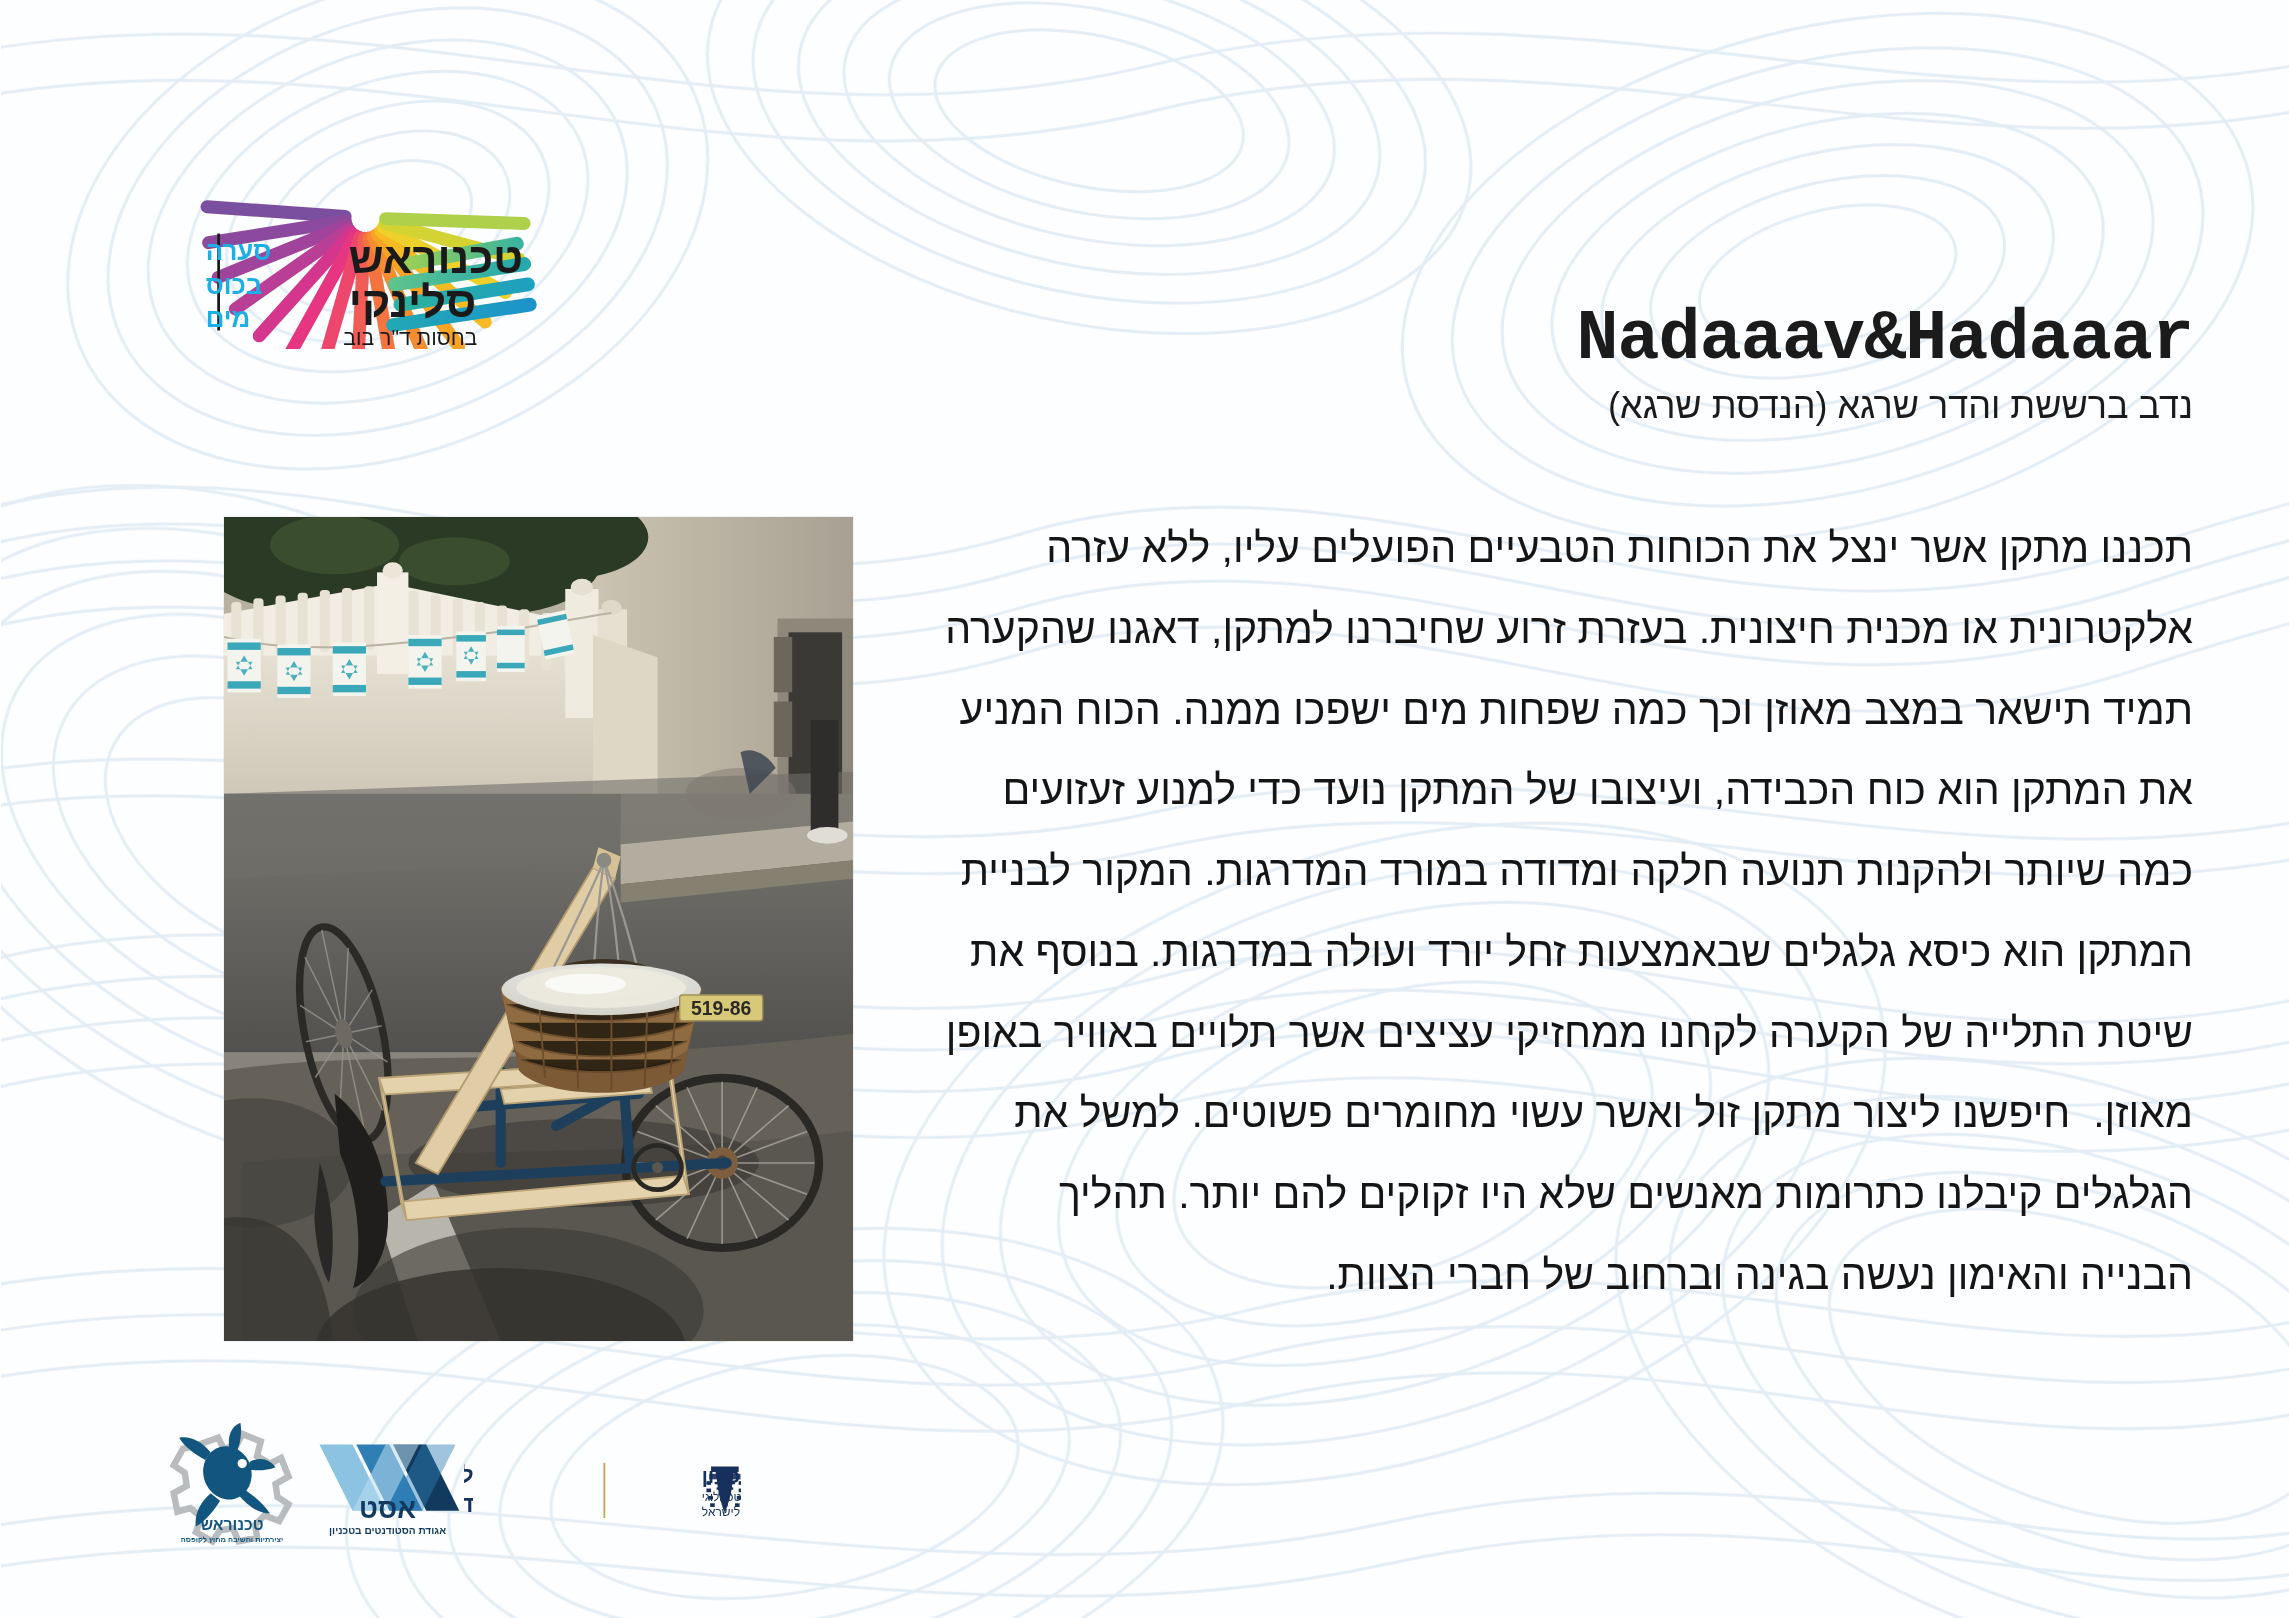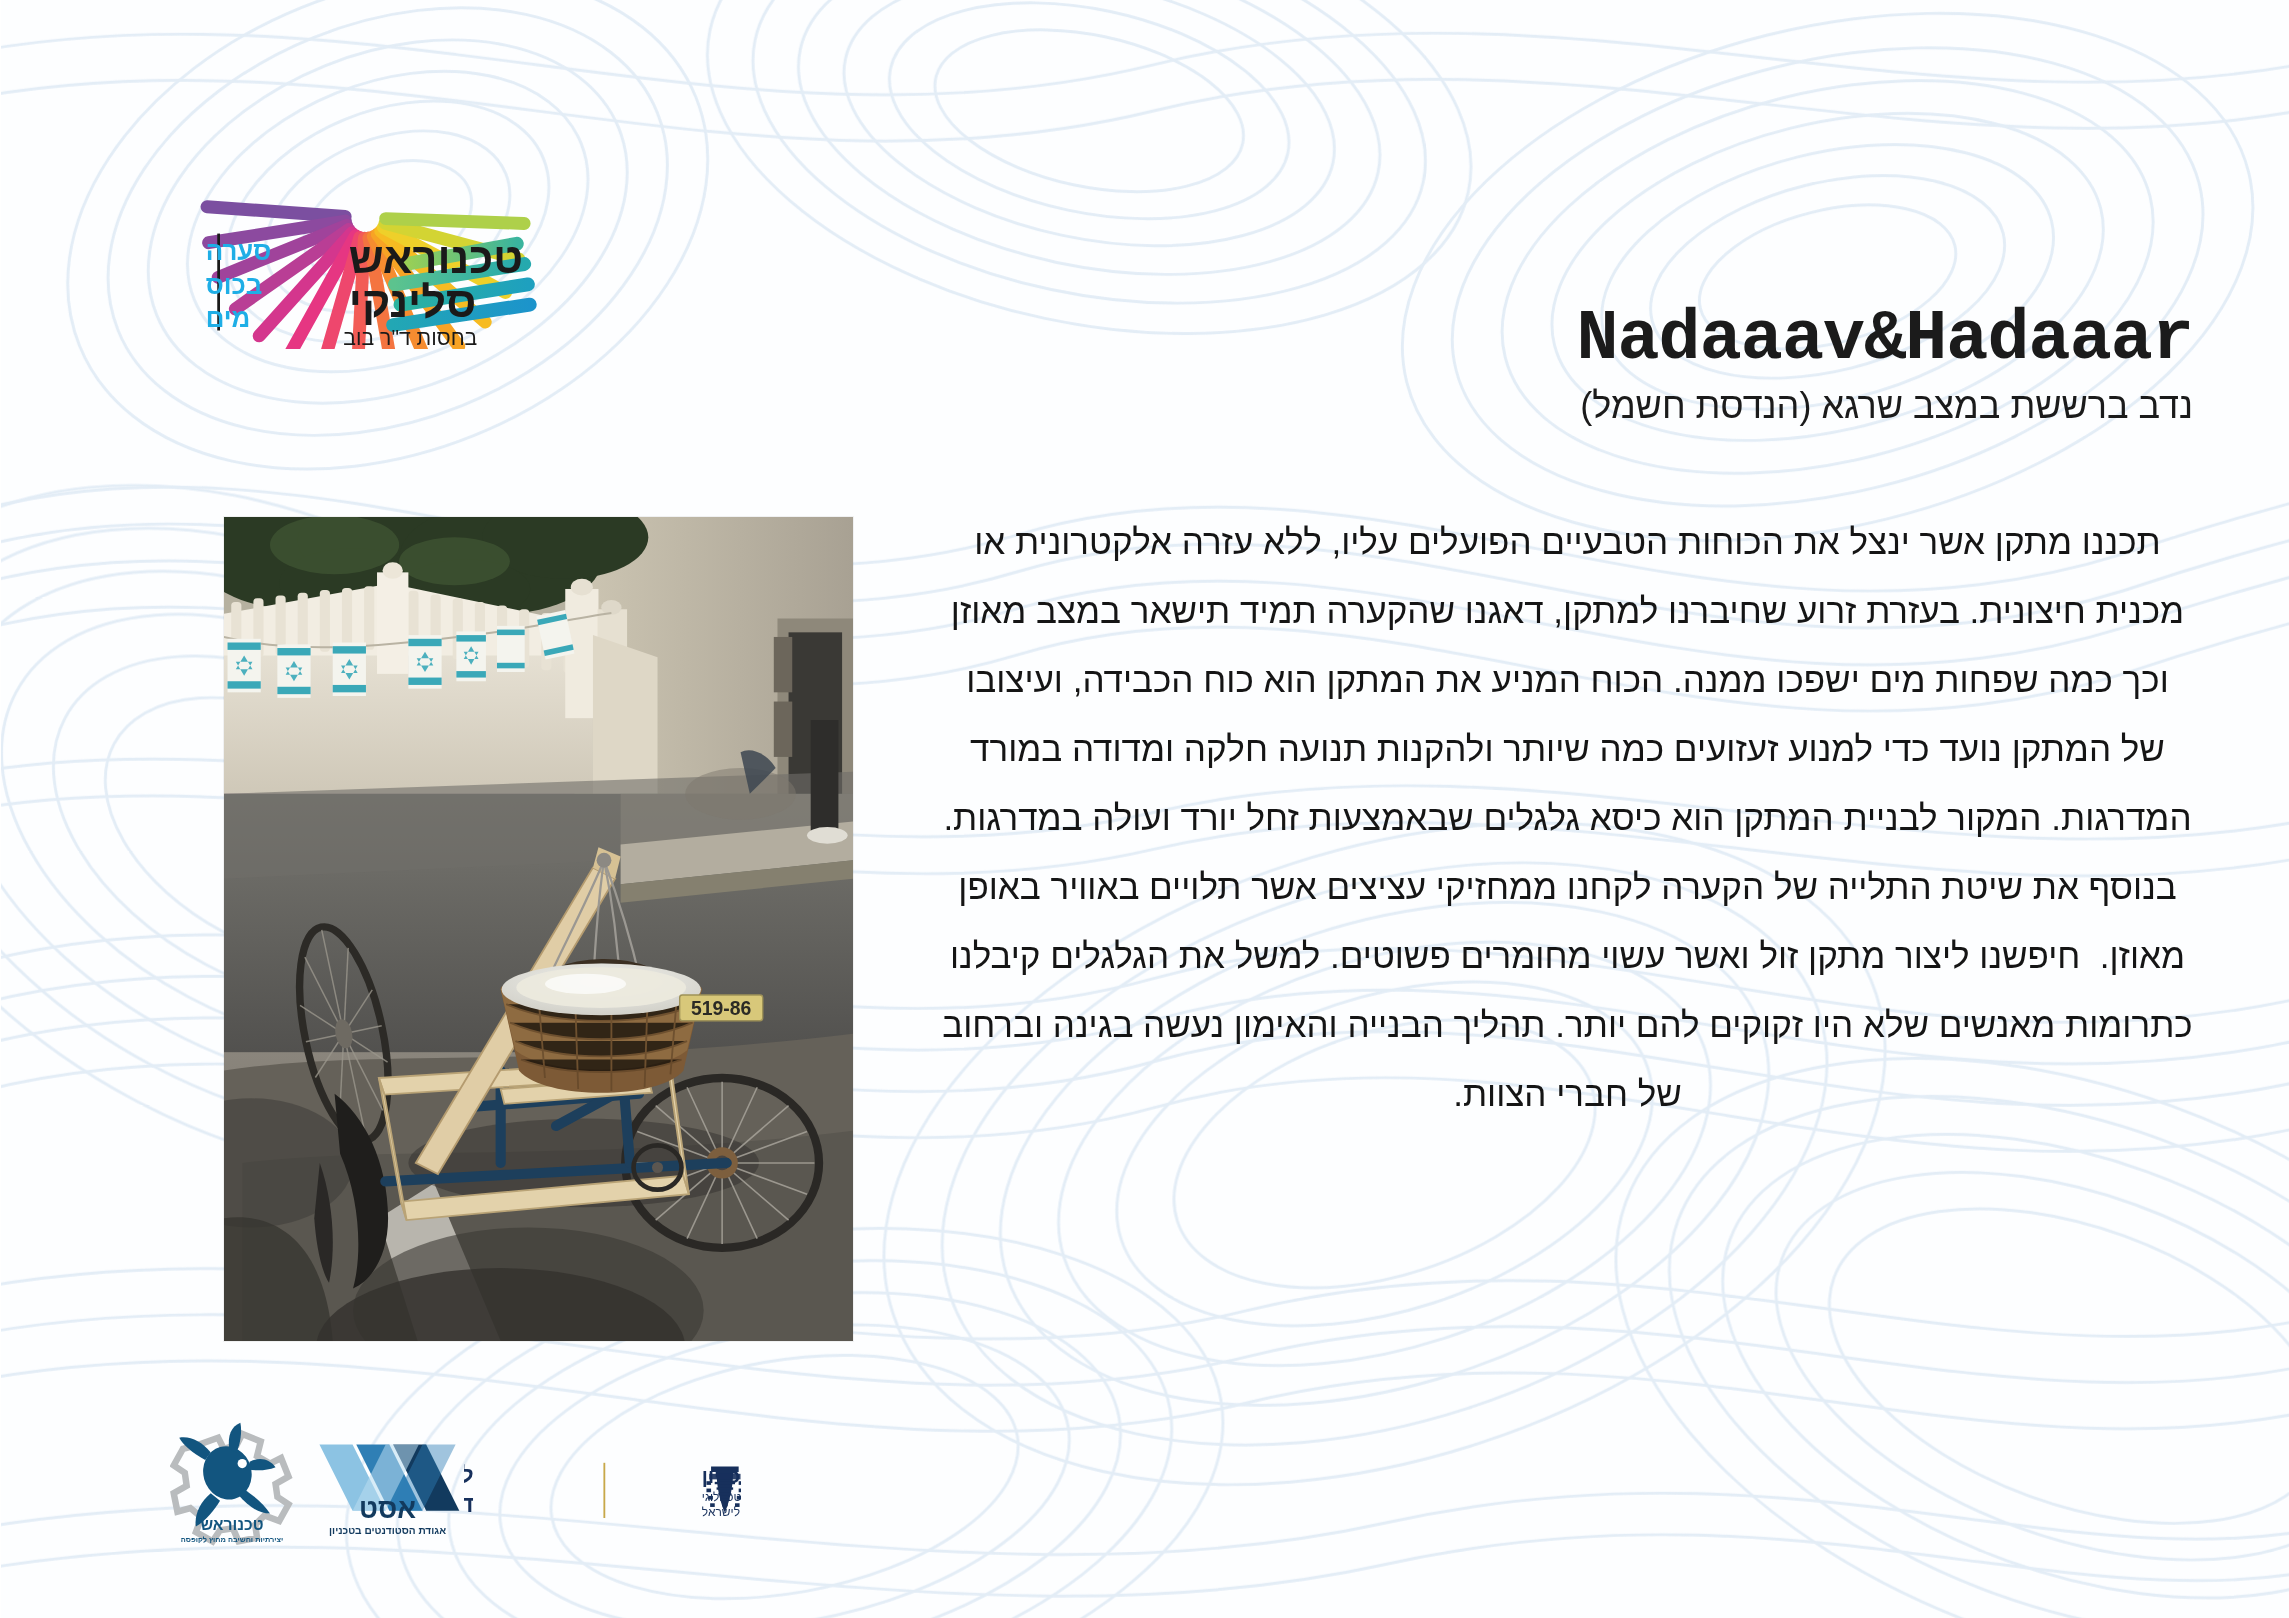--- a/index.html
+++ b/index.html
@@ -42,22 +42,22 @@
   }
   #sub-title{
     margin-top:11px;
     font-size:36px;color:#1b1b1b;line-height:1.1;
     direction:rtl;text-align:right;font-weight:400;
   }
 
   
   #body-text{
     position:absolute;right:97px;top:508px;width:1251px;
-    direction:rtl;text-align:center;
-    font-size:35px;line-height:1.97;color:#151515;
+    direction:rtl;text-align:right;
+    font-size:41px;line-height:1.97;color:#151515;
     font-weight:400;
     white-space:pre-wrap;
   }
 
   
   #project-photo{
     position:absolute;left:224px;top:517px;width:629px;height:824px;
     overflow:hidden;background:#a21caf;
     box-shadow:0 0 0 0.9px rgba(0,0,0,.06);
   }
@@ -226,21 +226,21 @@
       <line x1="109" y1="175" x2="109" y2="280" stroke="#1a1a1a" stroke-width="3"></line>
 
       <text x="95" y="204" text-anchor="end" font-family="'Liberation Sans','DejaVu Sans',sans-serif" font-size="28" font-weight="bold" fill="#1eaee6" direction="rtl">סערה</text>
       <text x="95" y="240" text-anchor="end" font-family="'Liberation Sans','DejaVu Sans',sans-serif" font-size="28" font-weight="bold" fill="#1eaee6" direction="rtl">בכוס</text>
       <text x="95" y="276" text-anchor="end" font-family="'Liberation Sans','DejaVu Sans',sans-serif" font-size="28" font-weight="bold" fill="#1eaee6" direction="rtl">מים</text>
     </svg>
   </div>
 
   <div id="title-block">
     <div id="main-title">Nadaaav&amp;Hadaaar</div>
-    <div id="sub-title">נדב ברששת במצב שרגא (הנדסת חשמל)</div>
+    <div id="sub-title">נדב ברששת והדר שרגא (הנדסת שרגא)</div>
   </div>
 
   <div id="body-text">תכננו מתקן אשר ינצל את הכוחות הטבעיים הפועלים עליו, ללא עזרה אלקטרונית או מכנית חיצונית. בעזרת זרוע שחיברנו למתקן, דאגנו שהקערה תמיד תישאר במצב מאוזן וכך כמה שפחות מים ישפכו ממנה. הכוח המניע את המתקן הוא כוח הכבידה, ועיצובו של המתקן נועד כדי למנוע זעזועים כמה שיותר ולהקנות תנועה חלקה ומדודה במורד המדרגות. המקור לבניית המתקן הוא כיסא גלגלים שבאמצעות זחל יורד ועולה במדרגות. בנוסף את שיטת התלייה של הקערה לקחנו ממחזיקי עציצים אשר תלויים באוויר באופן מאוזן.  חיפשנו ליצור מתקן זול ואשר עשוי מחומרים פשוטים. למשל את הגלגלים קיבלנו כתרומות מאנשים שלא היו זקוקים להם יותר. תהליך הבנייה והאימון נעשה בגינה וברחוב של חברי הצוות.</div>
 
   <div id="project-photo">
     <svg viewBox="0 0 682 893" preserveAspectRatio="xMidYMid slice" aria-label="project photo">
       <defs>
         <linearGradient id="roadGrad" x1="0" y1="0" x2="0" y2="1">
           <stop offset="0" stop-color="#777670"></stop>
             <stop offset="1" stop-color="#4d4c4a"></stop>

